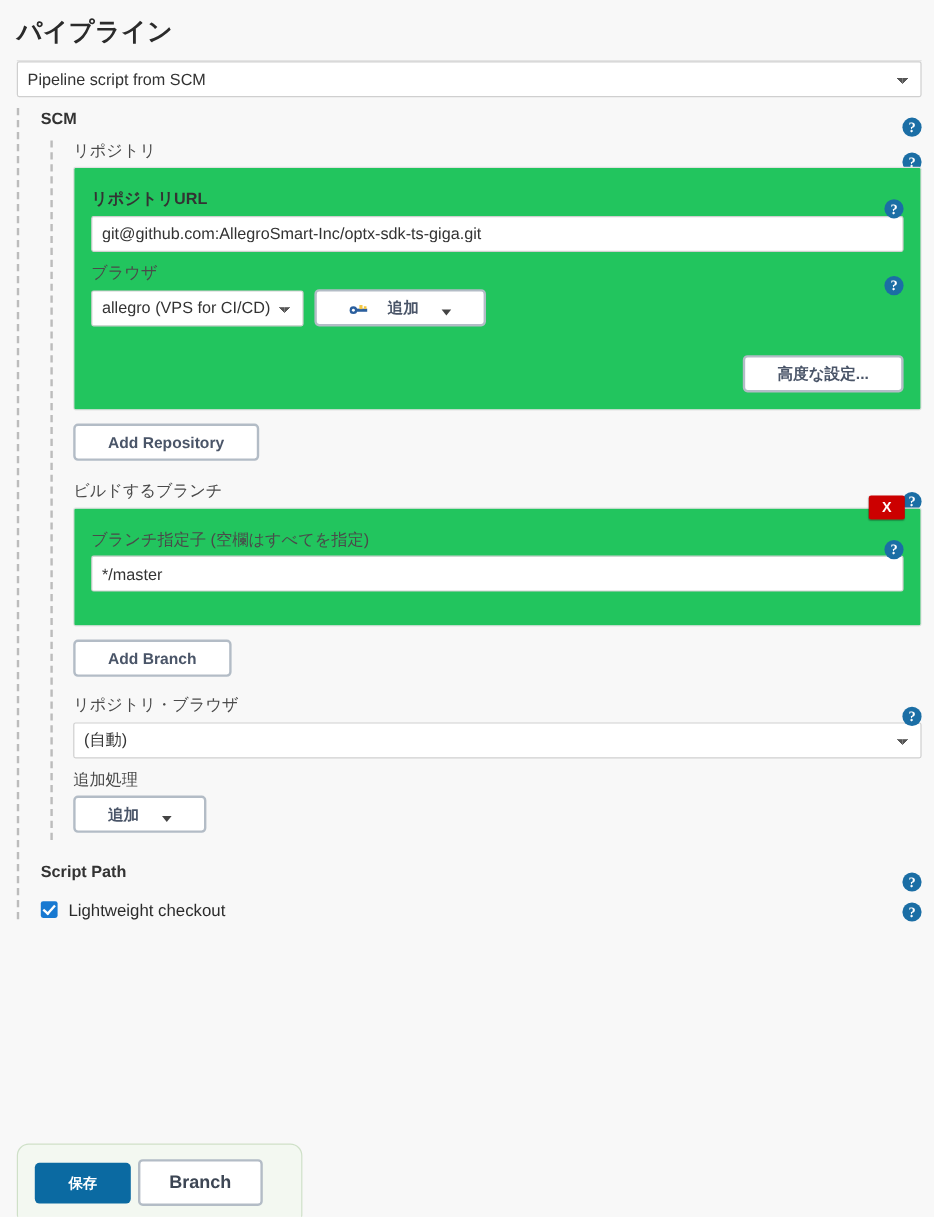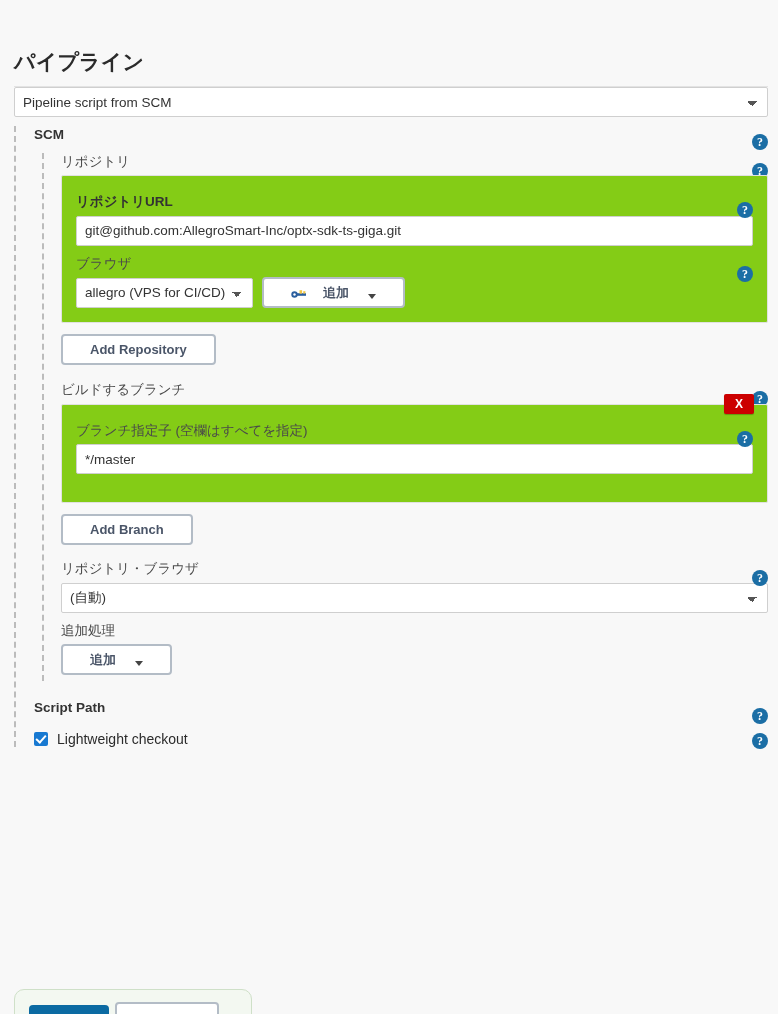--- a/index.html
+++ b/index.html
@@ -13,21 +13,20 @@
   }
   .page { position: relative; width: 778px; height: 1014px; background: #f8f8f8; }
 
   
   .page-title {
     font-size: 21px;
     font-weight: bold;
     color: #2b2b2b;
     padding: 12px 0 10px 14px;
     letter-spacing: .2px;
-    margin-top: 36px;
   }
   .title-rule {
     border-bottom: 1px solid #e3e3e3;
     margin: 0 10px 0 14px;
   }
 
   
   .field-label {
     font-size: 13.5px;
     color: #4a4a4a;
@@ -68,21 +67,21 @@
     border-left: 2px dashed #bcbcbc;
     margin-left: 14px;
     padding-left: 18px;
   }
   .dashed-block.inner {
     margin-left: 8px;
     padding-left: 17px;
   }
   .panel {
     border: 1px solid #e1e1e1;
-    background: #84cc16;
+    background: #22c55e;
     border-radius: 2px;
     padding: 8px 14px 14px 14px;
     position: relative;
   }
 
   .row-with-help { position: relative; }
   .help-icon {
     position: absolute;
     right: 0; top: 0;
     width: 16px; height: 16px;
@@ -263,20 +262,23 @@
                   <rect x="5" y="5.2" width="10" height="2.6" fill="#2b5f9e"></rect>
                   <rect x="8.5" y="2.2" width="2.6" height="3.4" fill="#f2c744"></rect>
                   <rect x="12.2" y="3.2" width="2.2" height="2.3" fill="#f2c744"></rect>
                 </svg>
               </span>
               <span>追加</span>
               <span class="caret"></span>
             </button>
           </div>
 
+          <div class="align-right" style="margin-top:24px;">
+            <button class="btn">高度な設定...</button>
+          </div>
         </div>
 
         <div style="margin-top:11px;">
           <button class="btn">Add Repository</button>
         </div>
 
         
         <div class="row-with-help" style="margin-top:16px;">
           <div class="field-label">ビルドするブランチ</div>
           <div class="help-icon" style="top:10px;">?</div>

